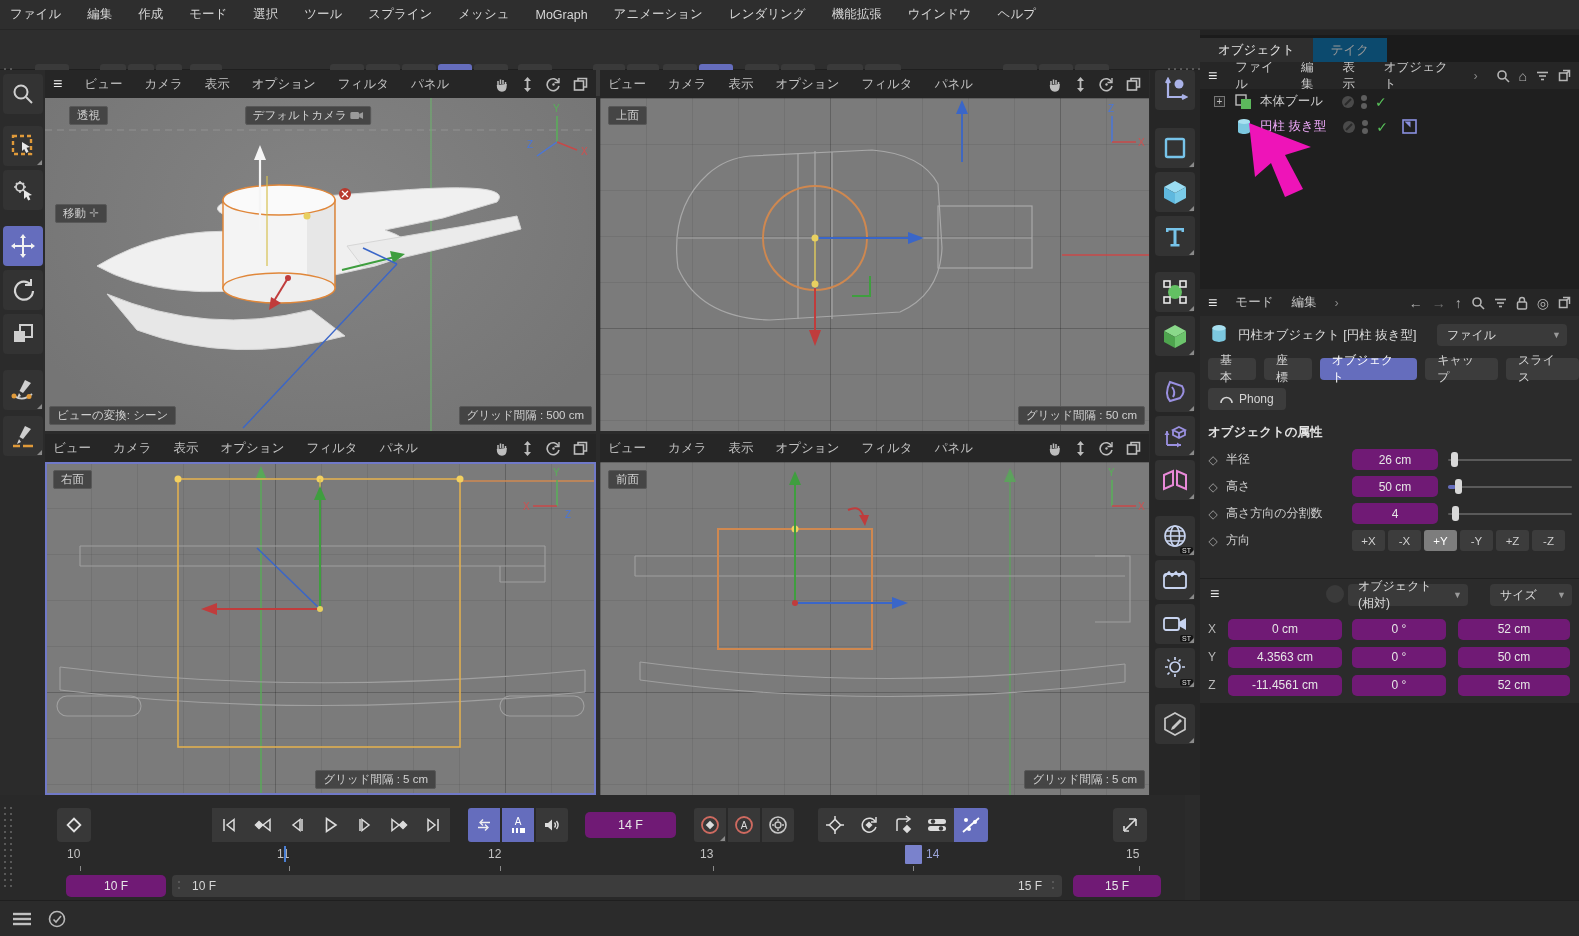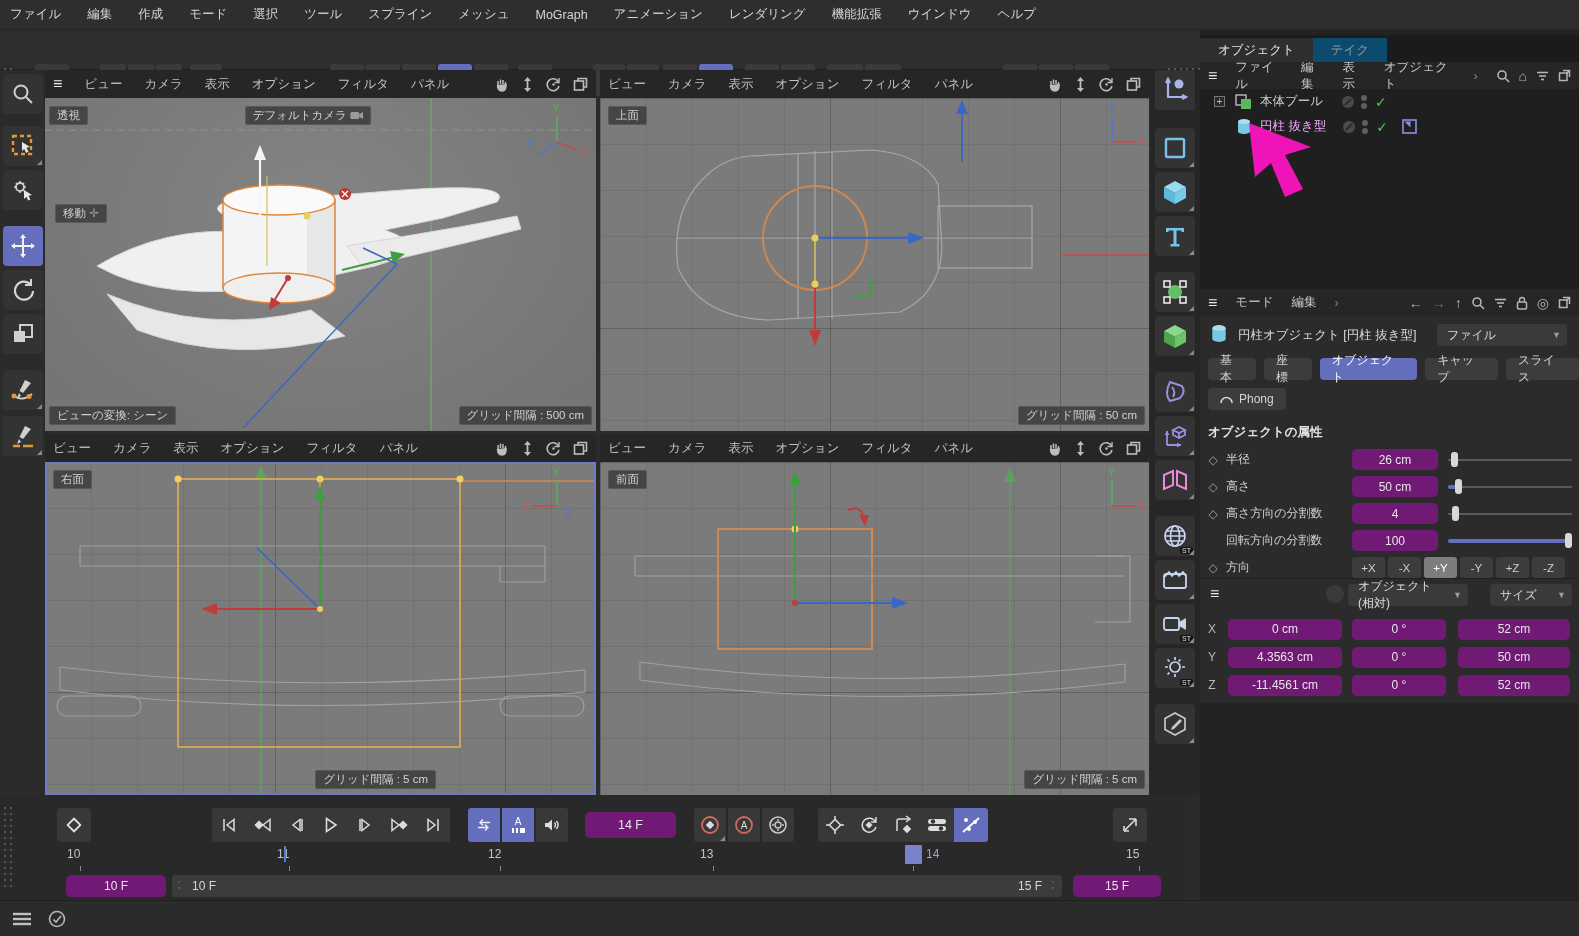--- a/index.html
+++ b/index.html
@@ -365,21 +365,21 @@
         <path d="M297 93l6 6M303 93l-6 6" stroke="#fff" stroke-width="1.3"></path>
         <g font-size="10" font-family="'DejaVu Sans',sans-serif">
           <line x1="512" y1="44" x2="512" y2="18" stroke="#58b058" stroke-width="1.5"></line>
           <text x="508" y="14" fill="#58b058">Y</text>
           <line x1="512" y1="44" x2="492" y2="58" stroke="#4a76d8" stroke-width="1.5"></line>
           <text x="482" y="50" fill="#4a76d8">Z</text>
           <line x1="512" y1="44" x2="532" y2="52" stroke="#c84848" stroke-width="1.5"></line>
           <text x="536" y="57" fill="#d05050">X</text>
         </g>
       </svg>
-      <span class="badge" style="left:4px;top:8px">透視</span>
+      <span class="badge" style="left:24px;top:8px">透視</span>
       <span class="badge" style="left:50%;top:8px;transform:translateX(-60%)"><span>デフォルトカメラ</span>&nbsp;<svg style="display:inline-block;vertical-align:-2px" width="13" height="11" viewBox="0 0 13 11">
             <rect x="0" y="2" width="9" height="7" rx="1.5" fill="#9a9a9a"></rect>
             <path d="M9 4l4-2v7l-4-2z" fill="#9a9a9a"></path>
           </svg></span>
       <span class="badge" style="left:10px;top:106px"><span>移動</span> <span style="color:#9a9a9a">✛</span></span>
       <span class="badge" style="left:4px;bottom:6px">ビューの変換: シーン</span>
       <span class="badge" style="right:4px;bottom:6px">グリッド間隔 : 500 cm</span>
     </div>
   </div>
 
@@ -883,30 +883,20 @@
         <div class="row" style="height:27px;position:relative">
           <span style="width:26px;text-align:center;color:#9a9a9a">◇</span>
           <span style="color:#cecece">高さ方向の分割数</span>
           <div class="fld abs" style="left:152px;width:86px">4</div>
           <div class="slider abs" style="left:248px;width:124px">
               <div class="track"></div>
               <div class="knob" style="left:4px"></div>
             </div>
         </div>
         <div class="row" style="height:27px;position:relative">
-          <span style="width:26px;text-align:center;color:#9a9a9a"></span>
-          <span style="color:#cecece">回転方向の分割数</span>
-          <div class="fld abs" style="left:152px;width:86px">100</div>
-          <div class="slider abs" style="left:248px;width:124px">
-              <div class="track"></div>
-              <div class="fill" style="left:0;right:0"></div>
-              <div class="knob" style="right:0"></div>
-            </div>
-        </div>
-        <div class="row" style="height:27px;position:relative">
           <span style="width:26px;text-align:center;color:#9a9a9a">◇</span>
           <span style="color:#cecece">方向</span>
           <div class="abs row" style="left:152px;gap:3px">
             <div class="dir">+X</div>
             <div class="dir">-X</div>
             <div class="dir dir-sel">+Y</div>
             <div class="dir">-Y</div>
             <div class="dir">+Z</div>
             <div class="dir">-Z</div>
           </div>

